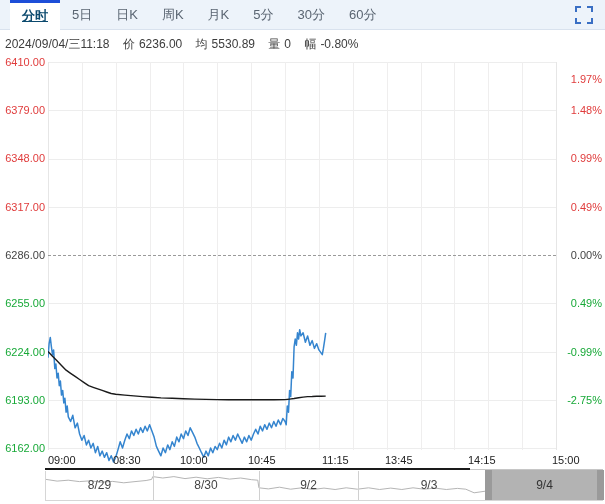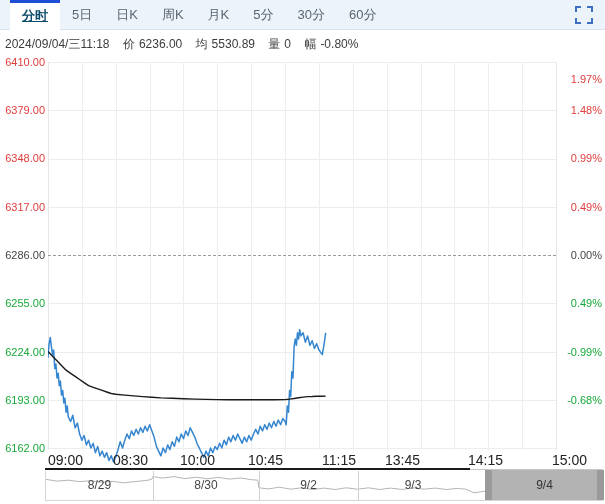--- a/index.html
+++ b/index.html
@@ -18,21 +18,21 @@
   
   .infobar{position:absolute;left:5px;top:36px;font-size:12px;color:#3c3c3c;white-space:nowrap;}
   .infobar .lbl{margin-left:10px;margin-right:4px;}
 
   
   .hgrid{position:absolute;height:1px;background:#ededed;left:48px;width:508px;}
   .vgrid{position:absolute;width:1px;background:#efeeee;top:62px;height:388px;}
   .baseline-dash{position:absolute;left:48px;width:508px;top:255px;border-top:1px dashed #9a9a9a;height:0;}
   .yl{position:absolute;width:43px;left:2px;height:14px;line-height:14px;font-size:11px;text-align:right;}
   .yr{position:absolute;width:44px;left:558px;height:14px;line-height:14px;font-size:11px;text-align:right;}
-  .xt{position:absolute;top:454px;height:13px;line-height:13px;font-size:14px;color:#222;}
+  .xt{position:absolute;top:454px;height:13px;line-height:13px;font-size:11px;color:#222;}
   #plot{position:absolute;left:48px;top:55px;}
   .axline-dark{position:absolute;left:45px;top:468px;width:425px;height:2px;background:#1a1a1a;}
   .axline-light{position:absolute;left:470px;top:469px;width:133px;height:1px;background:#c6c6c6;}
 
   
   .nav{position:absolute;left:45px;top:471px;width:558px;height:30px;box-sizing:border-box;
        border:1px solid #d6d6d6;border-top:none;background:#fff;}
   .nav-sep{position:absolute;top:0;width:1px;height:29px;background:#d0d0d0;}
   .nav-day{position:absolute;top:0;height:29px;line-height:29px;font-size:12px;color:#444;text-align:center;cursor:pointer;}
   .nav-sel{position:absolute;top:-1px;height:30px;background:#b3b3b3;cursor:grab;}
@@ -111,21 +111,21 @@
   <div class="yl" style="top: 393px; color: rgb(24, 169, 56);">6193.00</div>
   <div class="yl" style="top: 441px; color: rgb(24, 169, 56);">6162.00</div>
 
   <div class="yr" style="top: 55px; color: rgb(224, 60, 60); margin-top: 17px;">1.97%</div>
   <div class="yr" style="top: 103px; color: rgb(224, 60, 60);">1.48%</div>
   <div class="yr" style="top: 151px; color: rgb(224, 60, 60);">0.99%</div>
   <div class="yr" style="top: 200px; color: rgb(224, 60, 60);">0.49%</div>
   <div class="yr" style="top: 248px; color: rgb(68, 68, 68);">0.00%</div>
   <div class="yr" style="top: 296px; color: rgb(24, 169, 56);">0.49%</div>
   <div class="yr" style="top: 345px; color: rgb(24, 169, 56);">-0.99%</div>
-  <div class="yr" style="top: 393px; color: rgb(24, 169, 56);">-0.68%</div>
+  <div class="yr" style="top: 393px; color: rgb(24, 169, 56);">-2.75%</div>
   <div class="yr" style="top: 441px; color: rgb(24, 169, 56); margin-top: 41px;">-1.97%</div>
 
   <svg id="plot" width="508" height="412">
       <polyline points="0.0,302.7 1.1,288.7 2.3,282.5 3.4,291.8 4.5,299.6 5.6,294.9 6.8,313.6 7.9,309.0 9.0,323.0 10.2,318.3 11.3,330.7 12.4,326.1 13.5,340.1 14.7,335.4 15.8,347.9 16.9,343.2 18.1,357.2 19.2,351.0 20.3,361.9 22.6,366.5 24.8,360.3 27.1,372.8 29.4,368.1 31.6,379.0 33.9,385.2 36.1,380.5 38.4,389.9 40.6,385.2 42.9,393.0 45.2,388.3 47.4,397.7 49.7,391.4 51.9,400.8 54.2,396.1 56.4,402.3 58.7,397.7 61.0,405.5 63.2,400.8 65.5,407.0 67.7,402.3 70.0,394.6 72.2,386.8 74.5,393.0 76.8,385.2 79.0,379.0 81.3,383.7 83.5,375.9 85.8,380.5 88.1,374.3 90.3,379.0 92.6,372.8 94.8,377.4 97.1,371.2 99.3,375.9 101.6,369.7 103.9,375.9 106.1,382.1 108.4,391.4 110.6,396.1 112.9,400.8 115.1,393.0 117.4,397.7 119.7,389.9 121.9,394.6 124.2,386.8 126.4,391.4 128.7,382.1 131.0,386.8 133.2,379.0 135.5,383.7 137.7,375.9 140.0,380.5 142.2,372.8 144.5,377.4 146.8,382.1 149.0,388.3 151.3,393.0 153.5,397.7 155.8,402.3 158.0,396.1 160.3,400.8 162.6,393.0 164.8,397.7 167.1,391.4 169.3,394.6 171.6,388.3 173.8,393.0 176.1,385.2 178.4,389.9 180.6,382.1 182.9,386.8 185.1,380.5 187.4,385.2 189.7,379.0 191.9,383.7 194.2,388.3 196.4,382.1 198.7,386.8 200.9,380.5 203.2,385.2 205.5,379.0 207.7,374.3 210.0,379.0 212.2,371.2 214.5,375.9 216.7,369.7 219.0,374.3 221.3,368.1 223.5,372.8 225.8,366.5 228.0,371.2 230.3,365.0 232.6,369.7 234.8,363.4 237.1,366.5 238.2,369.7 239.3,351.0 240.5,357.2 241.6,335.4 242.7,341.6 243.8,316.7 245.0,323.0 246.1,291.8 247.2,284.0 248.4,290.3 249.5,277.8 250.6,284.0 251.7,274.7 252.9,280.9 255.1,277.8 257.4,287.2 259.6,280.9 261.9,290.3 264.2,285.6 266.4,293.4 268.7,288.7 270.9,294.9 273.2,298.1 274.3,299.6 275.4,293.4 276.6,285.6 277.7,277.8" fill="none" stroke="#3585cf" stroke-width="1.5" stroke-linejoin="round"></polyline>
       <polyline points="0.0,296.5 4.5,301.2 9.0,305.8 13.5,310.5 18.1,315.2 22.6,318.3 27.1,321.4 31.6,324.5 36.1,327.6 40.6,330.7 45.2,332.3 49.7,333.9 54.2,335.4 58.7,337.0 63.2,338.5 67.7,339.3 76.8,340.1 85.8,340.9 94.8,341.6 103.9,342.3 112.9,342.9 124.2,343.3 135.5,343.8 146.8,344.1 158.0,344.4 169.3,344.6 180.6,344.8 191.9,344.8 203.2,344.8 214.5,344.8 225.8,344.8 237.1,344.6 241.6,344.1 246.1,343.5 250.6,342.7 255.1,342.1 259.6,341.6 264.2,341.5 268.7,341.3 273.2,341.2 277.7,341.1" fill="none" stroke="#1a1a1a" stroke-width="1.4" stroke-linejoin="round"></polyline>
     </svg>
 
   <div class="xt" style="left:48px">09:00</div>
   <div class="xt" style="left:113px">08:30</div>
   <div class="xt" style="left:180px">10:00</div>
@@ -145,17 +145,17 @@
     <div class="nav-sep" style="left:107px"></div>
     <div class="nav-sep" style="left:213px"></div>
     <div class="nav-sep" style="left:312px"></div>
     <div class="nav-sel" style="left:439px;width:119px">
       <div class="nav-handle" style="left:0"></div>
       <div class="nav-handle" style="right:0"></div>
     </div>
     <div class="nav-day" style="left:0;width:107px">8/29</div>
     <div class="nav-day" style="left:107px;width:106px">8/30</div>
     <div class="nav-day" style="left:213px;width:99px">9/2</div>
-    <div class="nav-day" style="left:296px;width:142px">9/3</div>
+    <div class="nav-day" style="left:312px;width:142px">9/3</div>
     <div class="nav-day" style="left:439px;width:119px;color:#333">9/4</div>
   </div>
 
 </div>
 
 </body></html>

